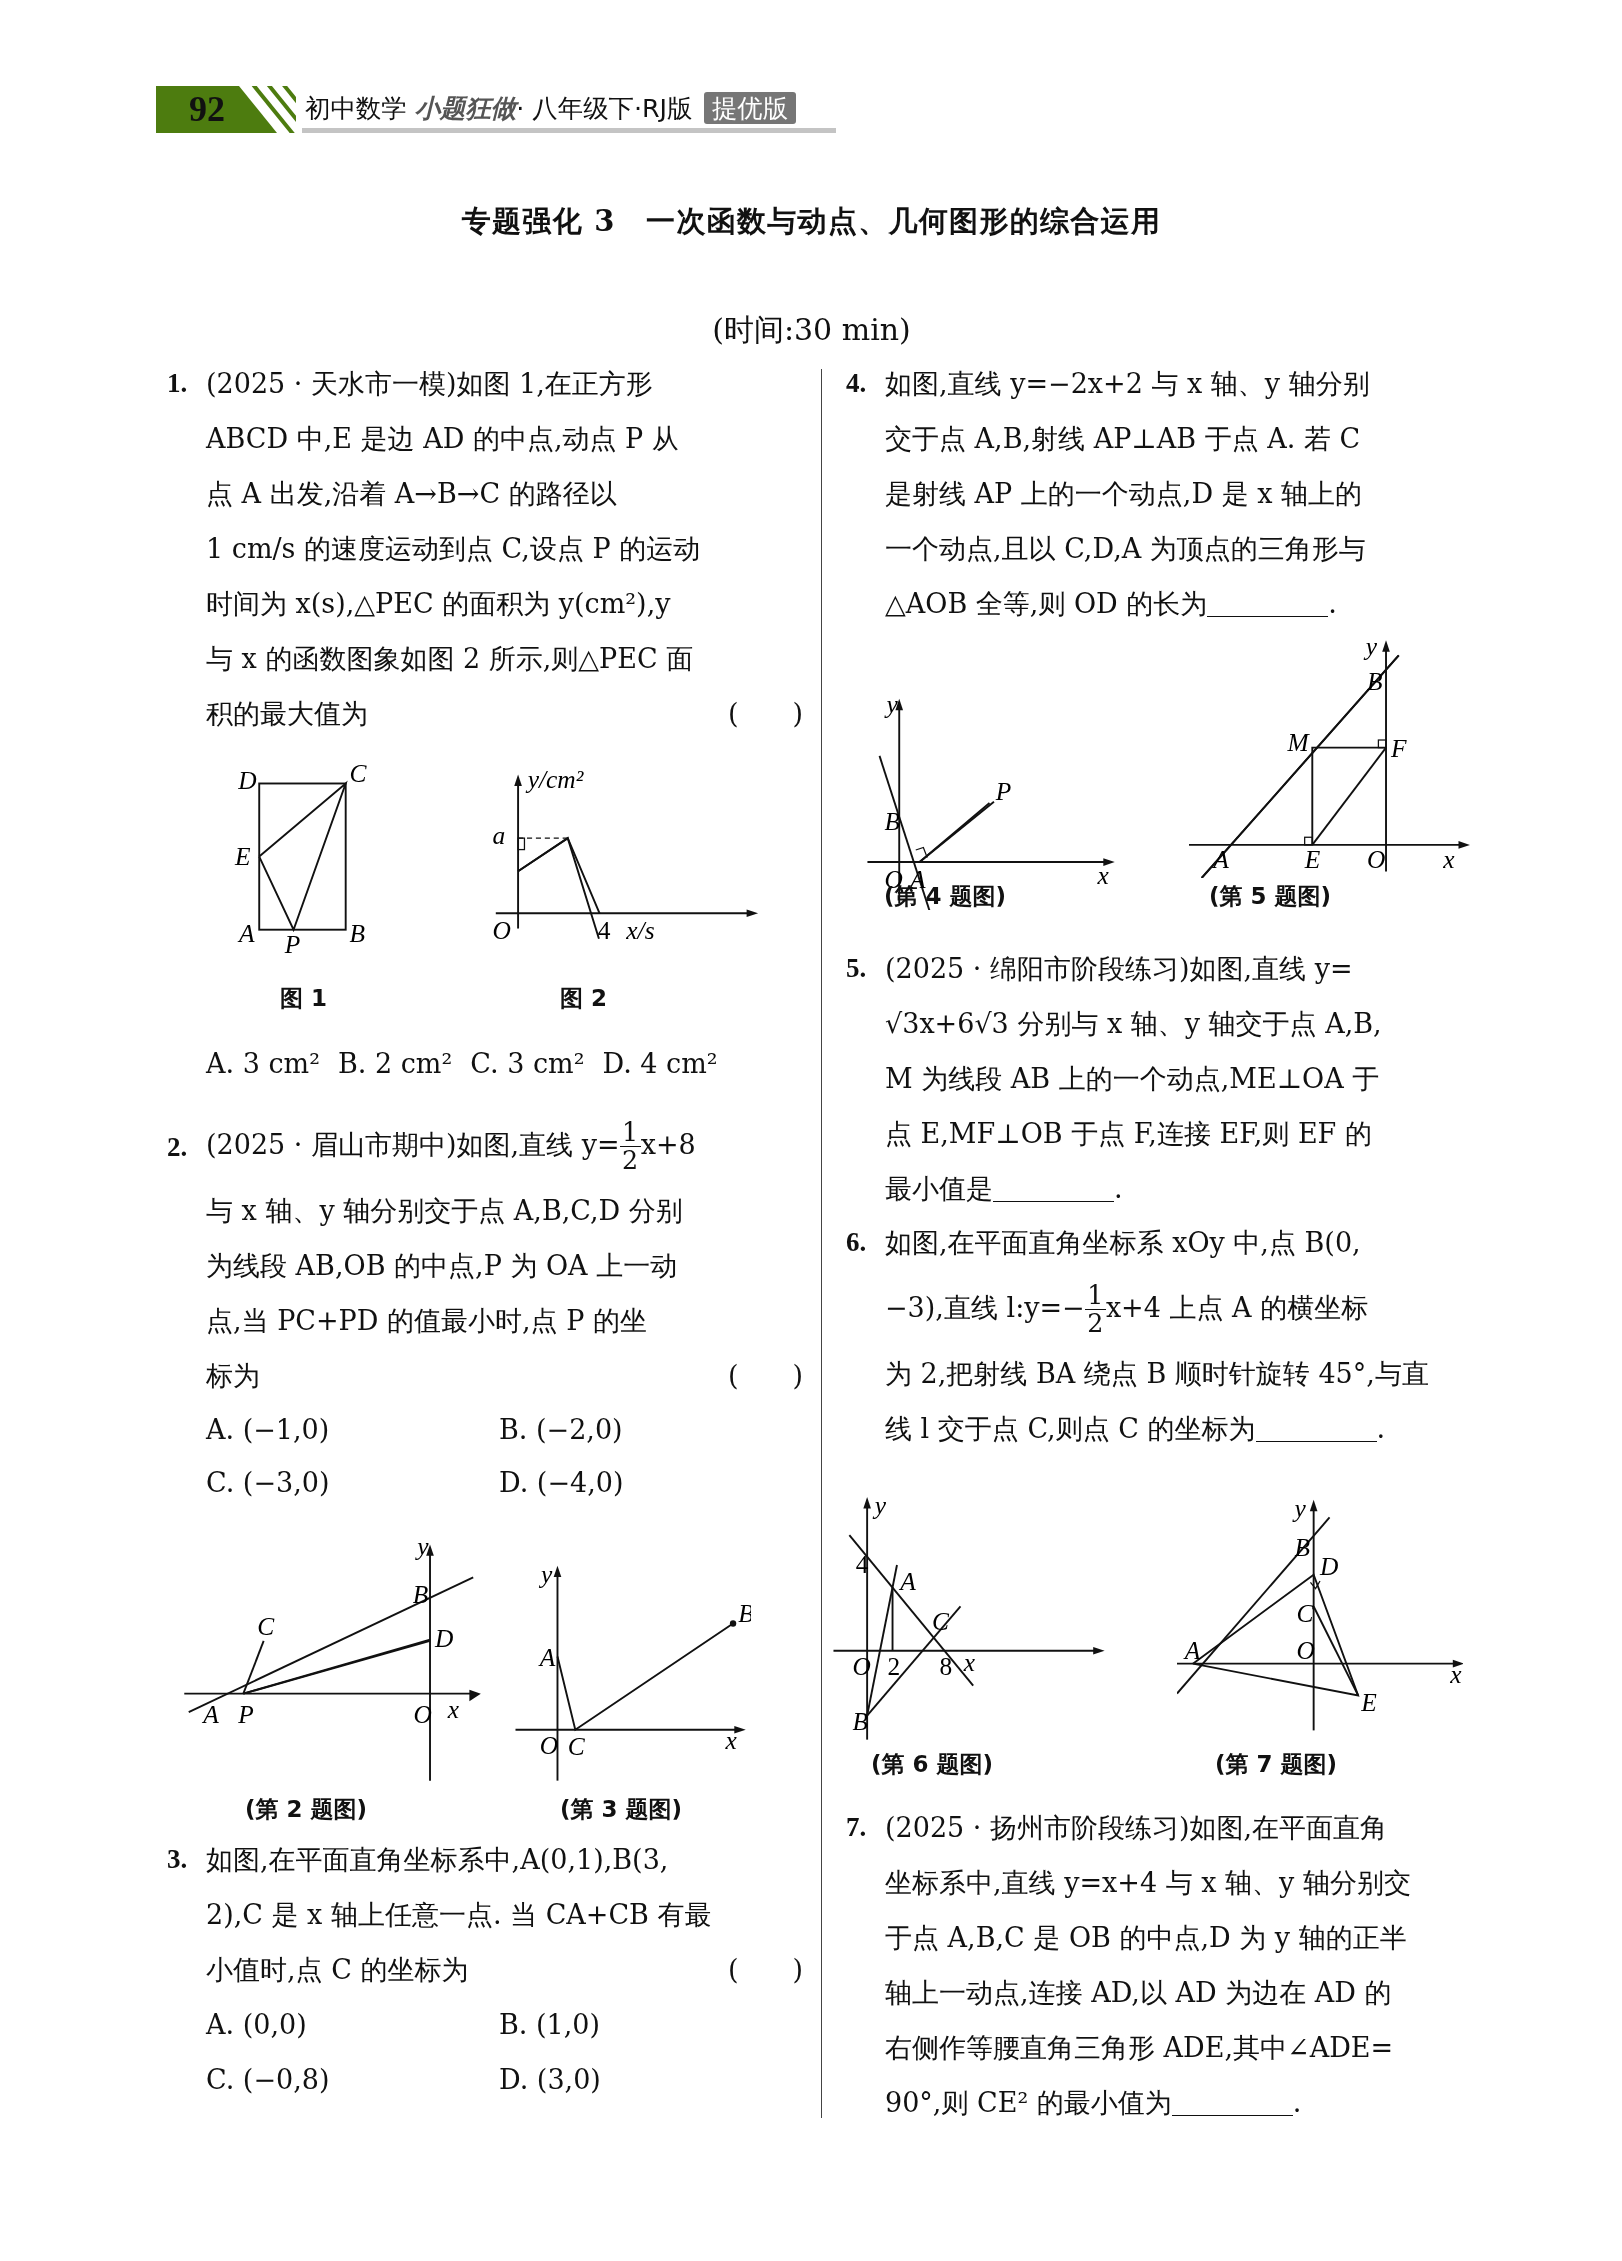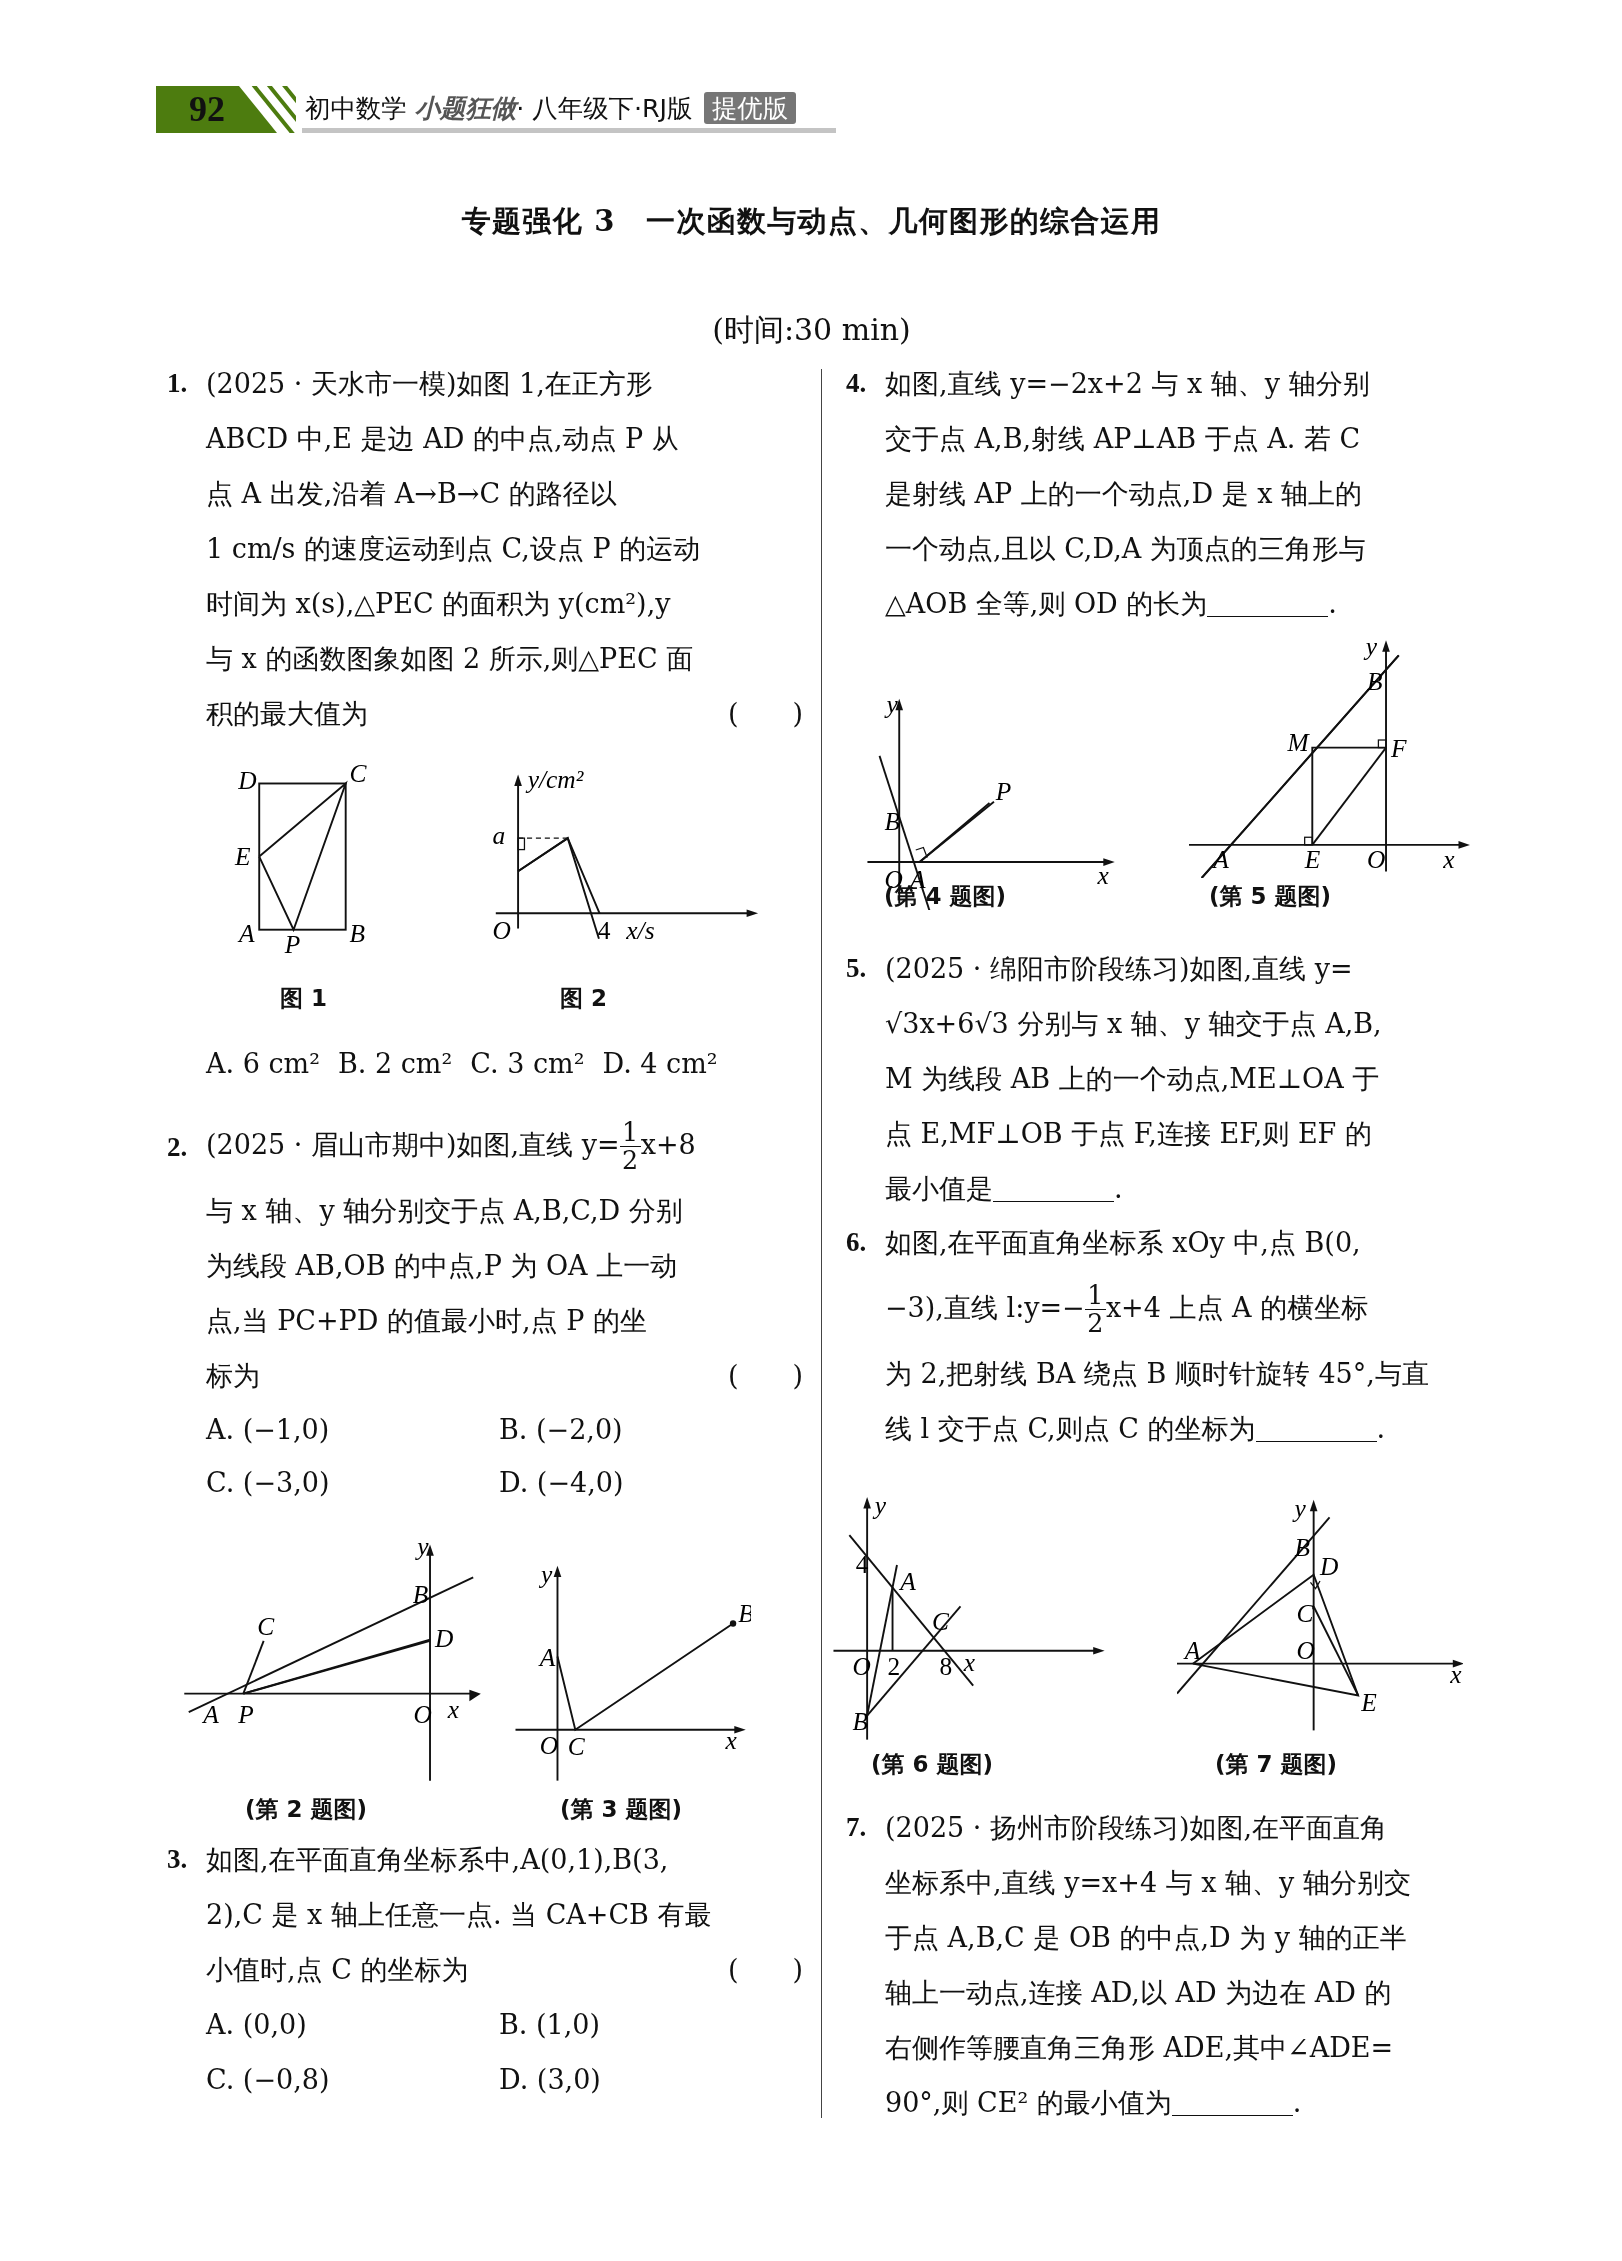--- a/index.html
+++ b/index.html
@@ -94,21 +94,21 @@
   <rect x="55" y="118" width="10" height="18" fill="none" stroke="#111" stroke-width="2"></rect>
   <text x="70" y="40">y/cm²</text>
   <text x="15" y="128">a</text>
   <text x="15" y="276">O</text>
   <text class="up" x="180" y="276">4</text>
   <text x="225" y="276">x/s</text>
 </svg>
 <div class="cap" style="left:560px; top:983px; width:76px;">图 2</div>
 
 <div class="opts4" style="position:absolute; left:167px; top:1036px;">
-  <span>A. 6 cm²</span>
+  <span>A. 3 cm²</span>
   <span>B. 2 cm²</span>
   <span>C. 3 cm²</span>
   <span>D. 4 cm²</span>
 </div>
 
 <div class="col" style="left:167px; top:1107px;">
   <div class="q">
     <span class="qn" style="top:12.7px;">2.</span>
     <div style="line-height:76px;"><span>(2025 · 眉山市期中)</span><span>如图,直线 y=</span><span class="frac"><span class="num">1</span><span>2</span></span><span>x+8</span></div>
     <div>与 x 轴、y 轴分别交于点 A,B,C,D 分别</div>

